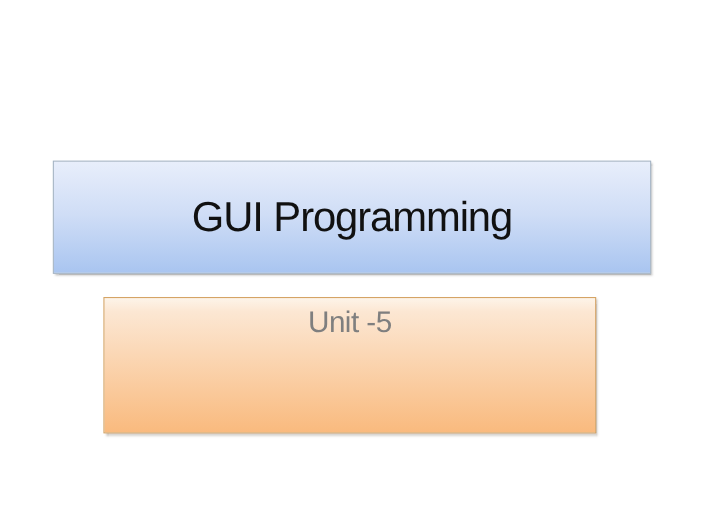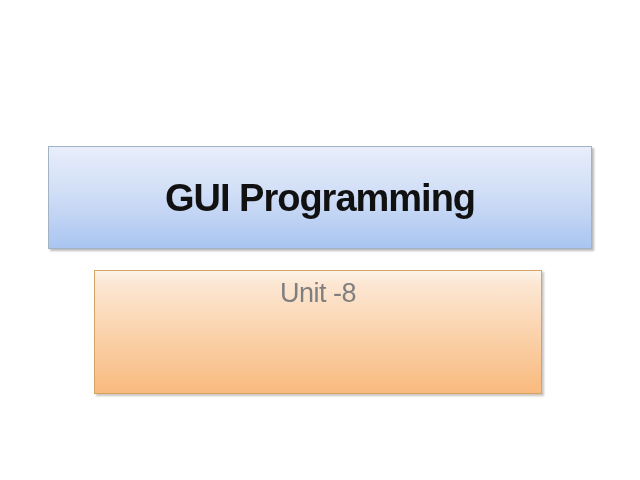--- a/index.html
+++ b/index.html
@@ -27,21 +27,20 @@
     align-items: center;
     justify-content: center;
     box-sizing: border-box;
   }
   .title-text {
     font-size: 38px;
     letter-spacing: -1px;
     color: #111111;
     white-space: nowrap;
     transform: translateY(1px);
-    font-weight: bold;
   }
   .subtitle-box {
     position: absolute;
     left: 94px;
     top: 270px;
     width: 448px;
     height: 124px;
     border: 1px solid #d5a465;
     box-shadow: 2px 2px 2px rgba(150,140,130,0.5);
     display: flex;
@@ -58,15 +57,15 @@
   }
 </style>
 </head>
 <body>
 
 <div class="slide" style="background: rgb(255, 255, 255);">
   <div class="title-box" style="background: linear-gradient(rgb(232, 238, 251) 0%, rgb(207, 221, 246) 48%, rgb(169, 197, 240) 100%); border-color: rgb(164, 179, 196);">
     <span class="title-text" style="color: rgb(17, 17, 17);">GUI Programming</span>
   </div>
   <div class="subtitle-box" style="background: linear-gradient(rgb(253, 244, 233) 0%, rgb(252, 231, 211) 10%, rgb(249, 186, 126) 100%); border-color: rgb(213, 164, 101);">
-    <span class="subtitle-text" style="color: rgb(127, 127, 127);">Unit -8</span>
+    <span class="subtitle-text" style="color: rgb(127, 127, 127);">Unit -5</span>
   </div>
 </div>
 
 </body></html>

